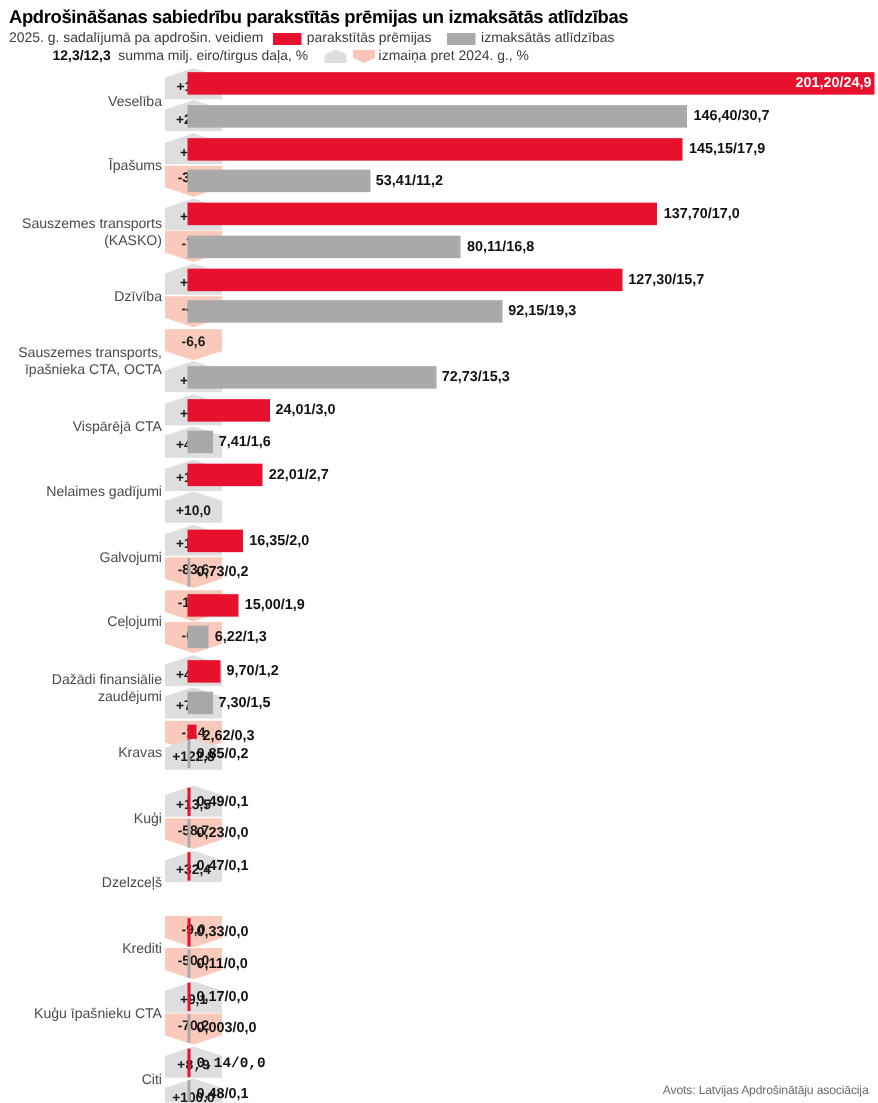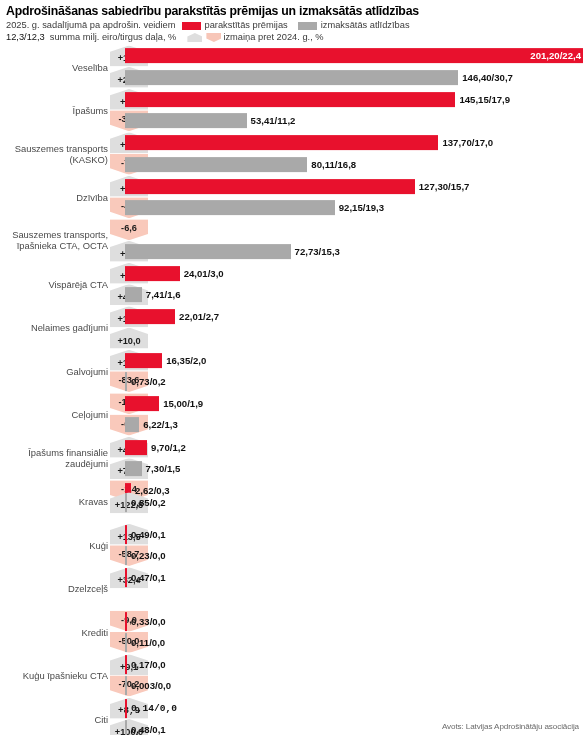--- a/index.html
+++ b/index.html
@@ -20,21 +20,21 @@
     letter-spacing:-0.25px;color:#000;
     margin:0 0 2px 0;white-space:nowrap;
   }
   .legend-row{
     display:flex;align-items:center;
     font-size:9.3px;color:#3b3b3b;line-height:11px;
     margin-bottom:1px;white-space:nowrap;
   }
   .legend-row.r2{margin-bottom:3px;}
   .legend-lead{margin-right:5px;}
-  .legend-lead.bold{font-weight:normal;color:#111;}
+  .legend-lead.bold{font-weight:bold;color:#111;margin-left:29px;}
   .swatch{
     display:inline-block;width:19px;height:8px;
     margin:0 4px 0 1px;vertical-align:middle;
   }
   .swatch.red{background:#e8112d;}
   .swatch.gray{background:#a9a9a9;}
   .legend-txt{margin-right:9px;}
 
   .pent-legend{
     display:inline-block;width:15px;height:9px;margin:0 2px;
@@ -129,21 +129,21 @@
 <div id="chart">
     <div class="group" style="position: relative; height: 41.1px; margin-bottom: 2.4px;">
       <div class="group-label">Veselība</div>
       <div class="row" style="--rowh: 19.8px; position: absolute; left: 0px; right: 0px; top: 0px;">
         <div class="badge pos">
           <span>+11,4</span>
         </div>
         <div class="bar-area">
           <div class="bar-wrap" style="position: relative;">
             <div class="bar red" style="--barh: 15px; width: 458px;"></div>
-            <div class="val inside">201,20/22,4</div>
+            <div class="val inside">201,20/24,9</div>
           </div>
         </div>
       </div>
       <div class="row" style="--rowh: 19.8px; position: absolute; left: 0px; right: 0px; top: 21.3px;">
         <div class="badge pos">
           <span>+23,9</span>
         </div>
         <div class="bar-area">
           <div class="bar-wrap">
             <div class="bar gray" style="--barh: 15px; width: 333.256px;"></div>
@@ -336,21 +336,21 @@
         </div>
         <div class="bar-area">
           <div class="bar-wrap">
             <div class="bar gray" style="--barh: 15px; width: 14.1588px;"></div>
             <div class="val">6,22/1,3</div>
           </div>
         </div>
       </div>
     </div>
     <div class="group" style="position: relative; height: 41.1px; margin-bottom: 2.4px;">
-      <div class="group-label">Īpašums finansiālie
+      <div class="group-label">Dažādi finansiālie
 zaudējumi</div>
       <div class="row" style="--rowh: 19.8px; position: absolute; left: 0px; right: 0px; top: 0px;">
         <div class="badge pos">
           <span>+49,2</span>
         </div>
         <div class="bar-area">
           <div class="bar-wrap">
             <div class="bar red" style="--barh: 15px; width: 22.0805px;"></div>
             <div class="val">9,70/1,2</div>
           </div>

